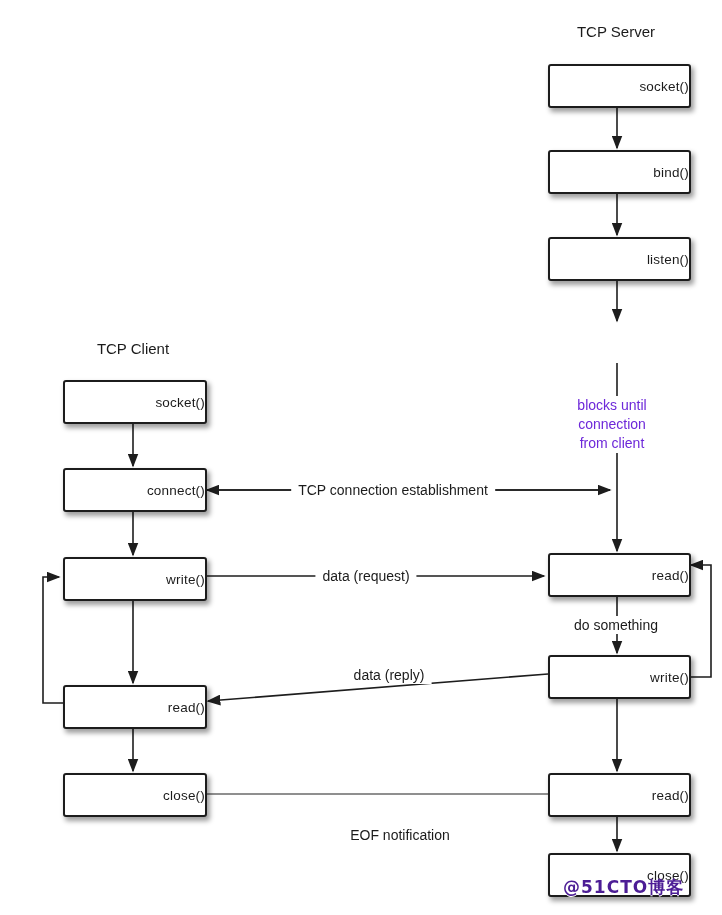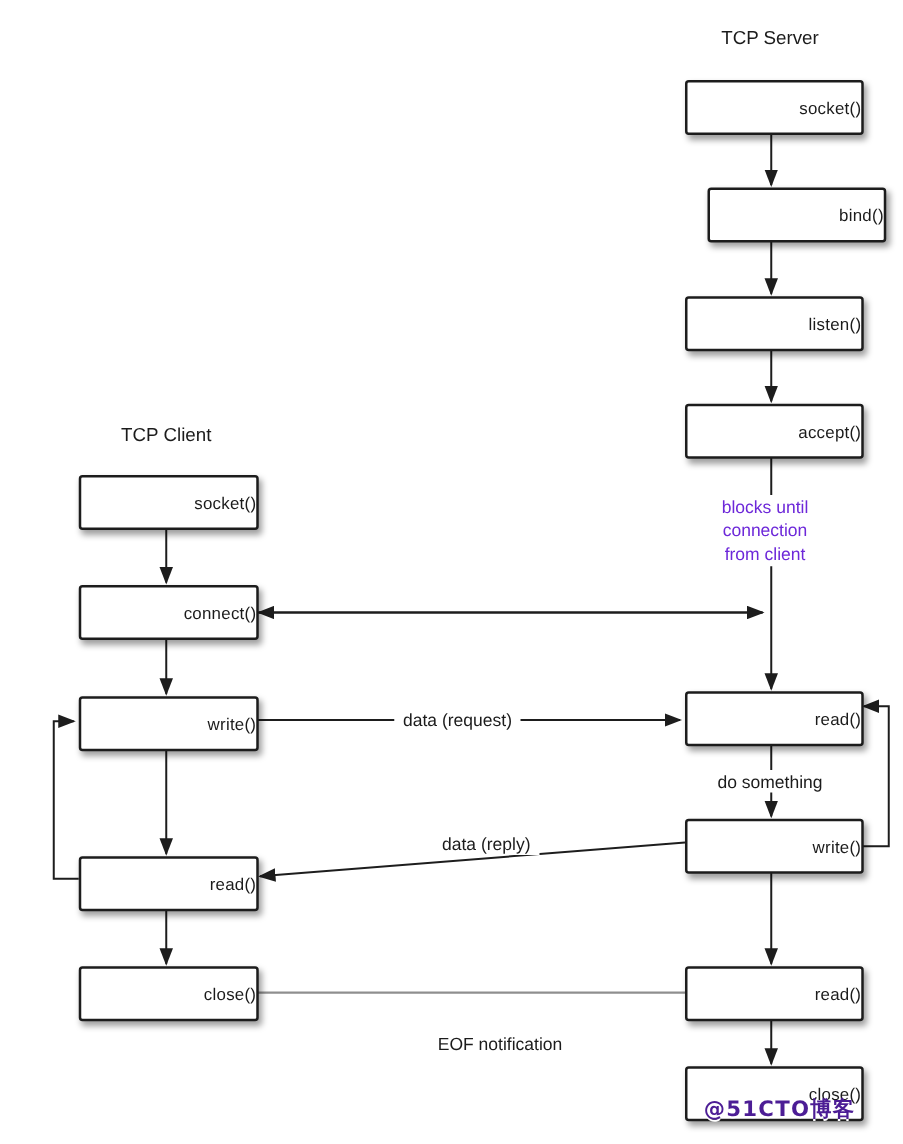--- a/index.html
+++ b/index.html
@@ -90,28 +90,25 @@
   <div class="node" style="left:63px;top:685px;">
       <span>read()</span>
     </div>
   <div class="node" style="left:63px;top:773px;">
       <span>close()</span>
     </div>
 
   <div class="node" style="left:548px;top:64px;width:139px;">
       <span>socket()</span>
     </div>
-  <div class="node" style="left:548px;top:150px;width:139px;margin-left:18px;">
+  <div class="node" style="left:548px;top:150px;width:139px;">
       <span>bind()</span>
     </div>
   <div class="node" style="left:548px;top:237px;width:139px;">
       <span>listen()</span>
-    </div>
-  <div class="node" style="left:548px;top:323px;width:139px;">
-      <span>accept()</span>
     </div>
   <div class="node" style="left:548px;top:553px;width:139px;">
       <span>read()</span>
     </div>
   <div class="node" style="left:548px;top:655px;width:139px;">
       <span>write()</span>
     </div>
   <div class="node" style="left:548px;top:773px;width:139px;">
       <span>read()</span>
     </div>
@@ -119,19 +116,20 @@
       <span>close()</span>
     </div>
 
   <div class="annotation" style="left:612px;top:396px;">
     <span>blocks until</span>
     <span>connection</span>
     <span>from client</span>
   </div>
   <div class="wire-label" style="left:616px;top:625px;">do something</div>
 
+  <div class="wire-label" style="left:393px;top:490px;">TCP connection establishment</div>
   <div class="wire-label" style="left:366px;top:576px;">data (request)</div>
   <div class="wire-label" style="left:389px;top:675px;">data (reply)</div>
   <div class="wire-label" style="left:400px;top:794px;margin-top:41px;">EOF notification</div>
 
   <div class="watermark">@51CTO博客</div>
 
 </div>
 
 </body></html>

